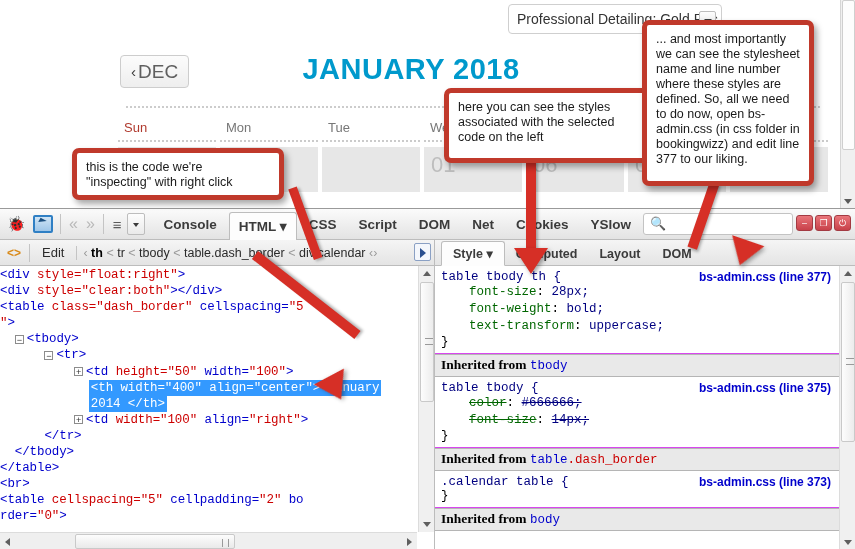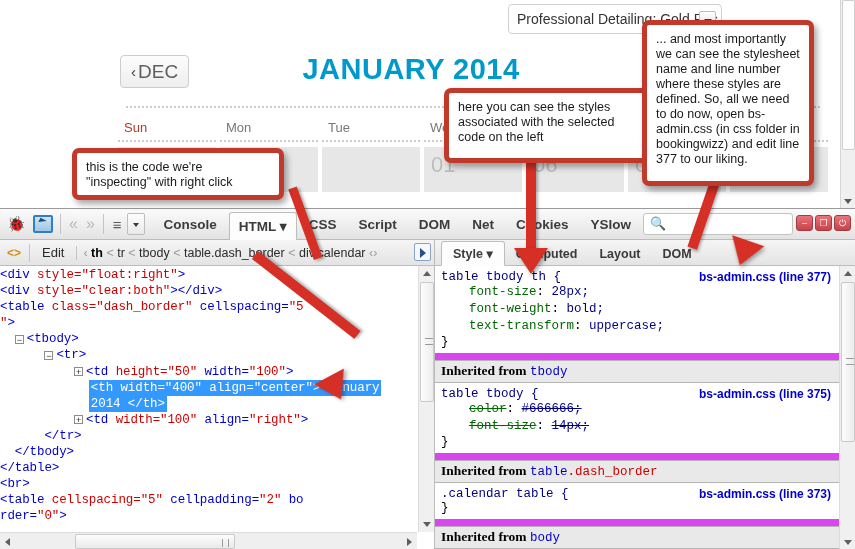--- a/index.html
+++ b/index.html
@@ -244,21 +244,21 @@
   .hscroll .grip {
     position: absolute; left: 146px; top: 4px; width: 7px; height: 8px;
     border-left: 1px solid #9a9a9a; border-right: 1px solid #9a9a9a;
   }
 
   .pane-style { flex: 1; background: #fff; position: relative; overflow: hidden; }
   .style-body {
     position: absolute; left: 0; top: 0; right: 16px; bottom: 0;
     overflow: hidden; font-family: "Liberation Mono", monospace; font-size: 12.5px;
   }
-  .rule { padding: 4px 0 4px 6px; position: relative; border-bottom: 7px solid #d946ef; }
+  .rule { padding: 4px 0 4px 6px; position: relative; border-bottom: 1px solid #d946ef; }
   .rule-head { color: #000080; font-weight: normal; }
   .src-link {
     position: absolute; right: 8px; top: 4px;
     color: #0000cc; font-family: "Liberation Sans", sans-serif;
     font-size: 12px; font-weight: bold; text-decoration: none;
   }
   .prop { padding-left: 28px; line-height: 17px; }
   .prop .pname { color: #006600; }
   .prop .pval { color: #000080; }
   .strike .pname, .strike .pval { text-decoration: line-through; }
@@ -300,21 +300,21 @@
           <i></i>
         </span>
     </div>
 
     <div id="calendar">
       <div class="cal-head">
         <div class="nav-btn nav-prev">
           <span class="chev">‹</span>
           <span>DEC</span>
         </div>
-        <div class="cal-title">JANUARY 2014</div>
+        <div class="cal-title">JANUARY 2018</div>
         <div class="nav-btn nav-next">
           <span>FEB</span>
         </div>
       </div>
       <div class="cal-rule"></div>
 
       <div class="cal-grid">
         <div class="cal-col">
           <div class="dow wk">Sun</div>
           <div class="daycell empty"></div>

